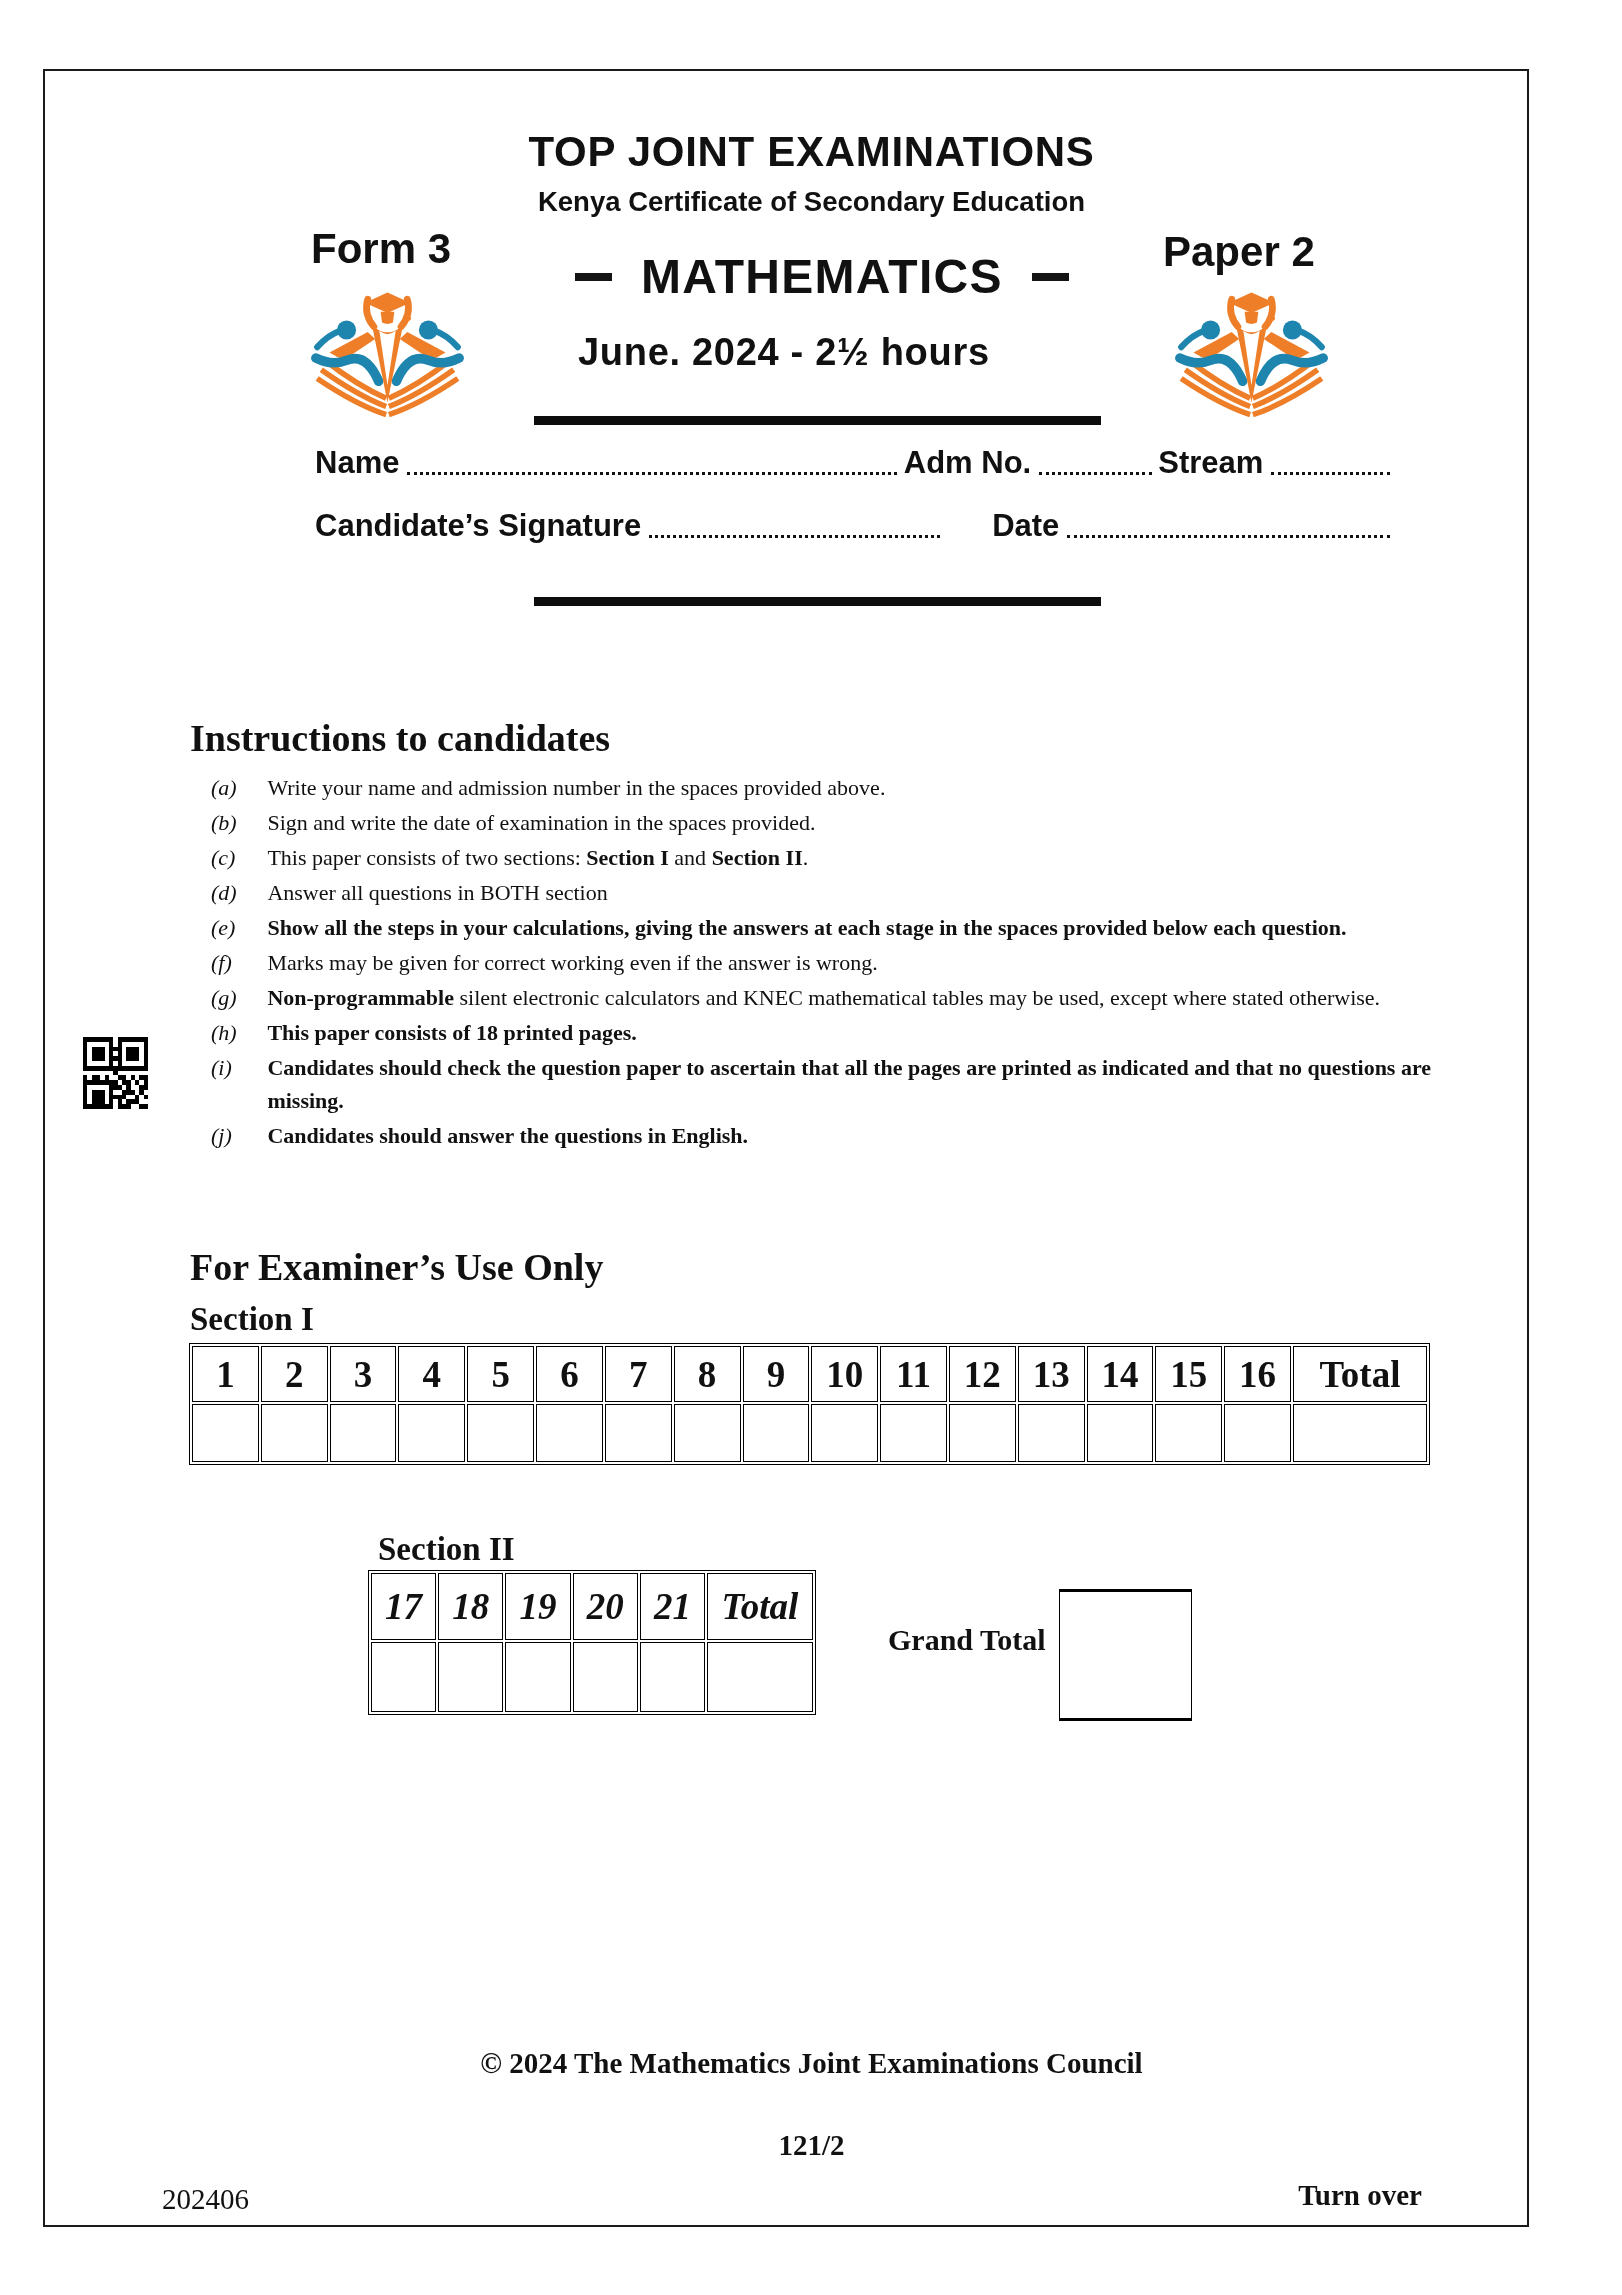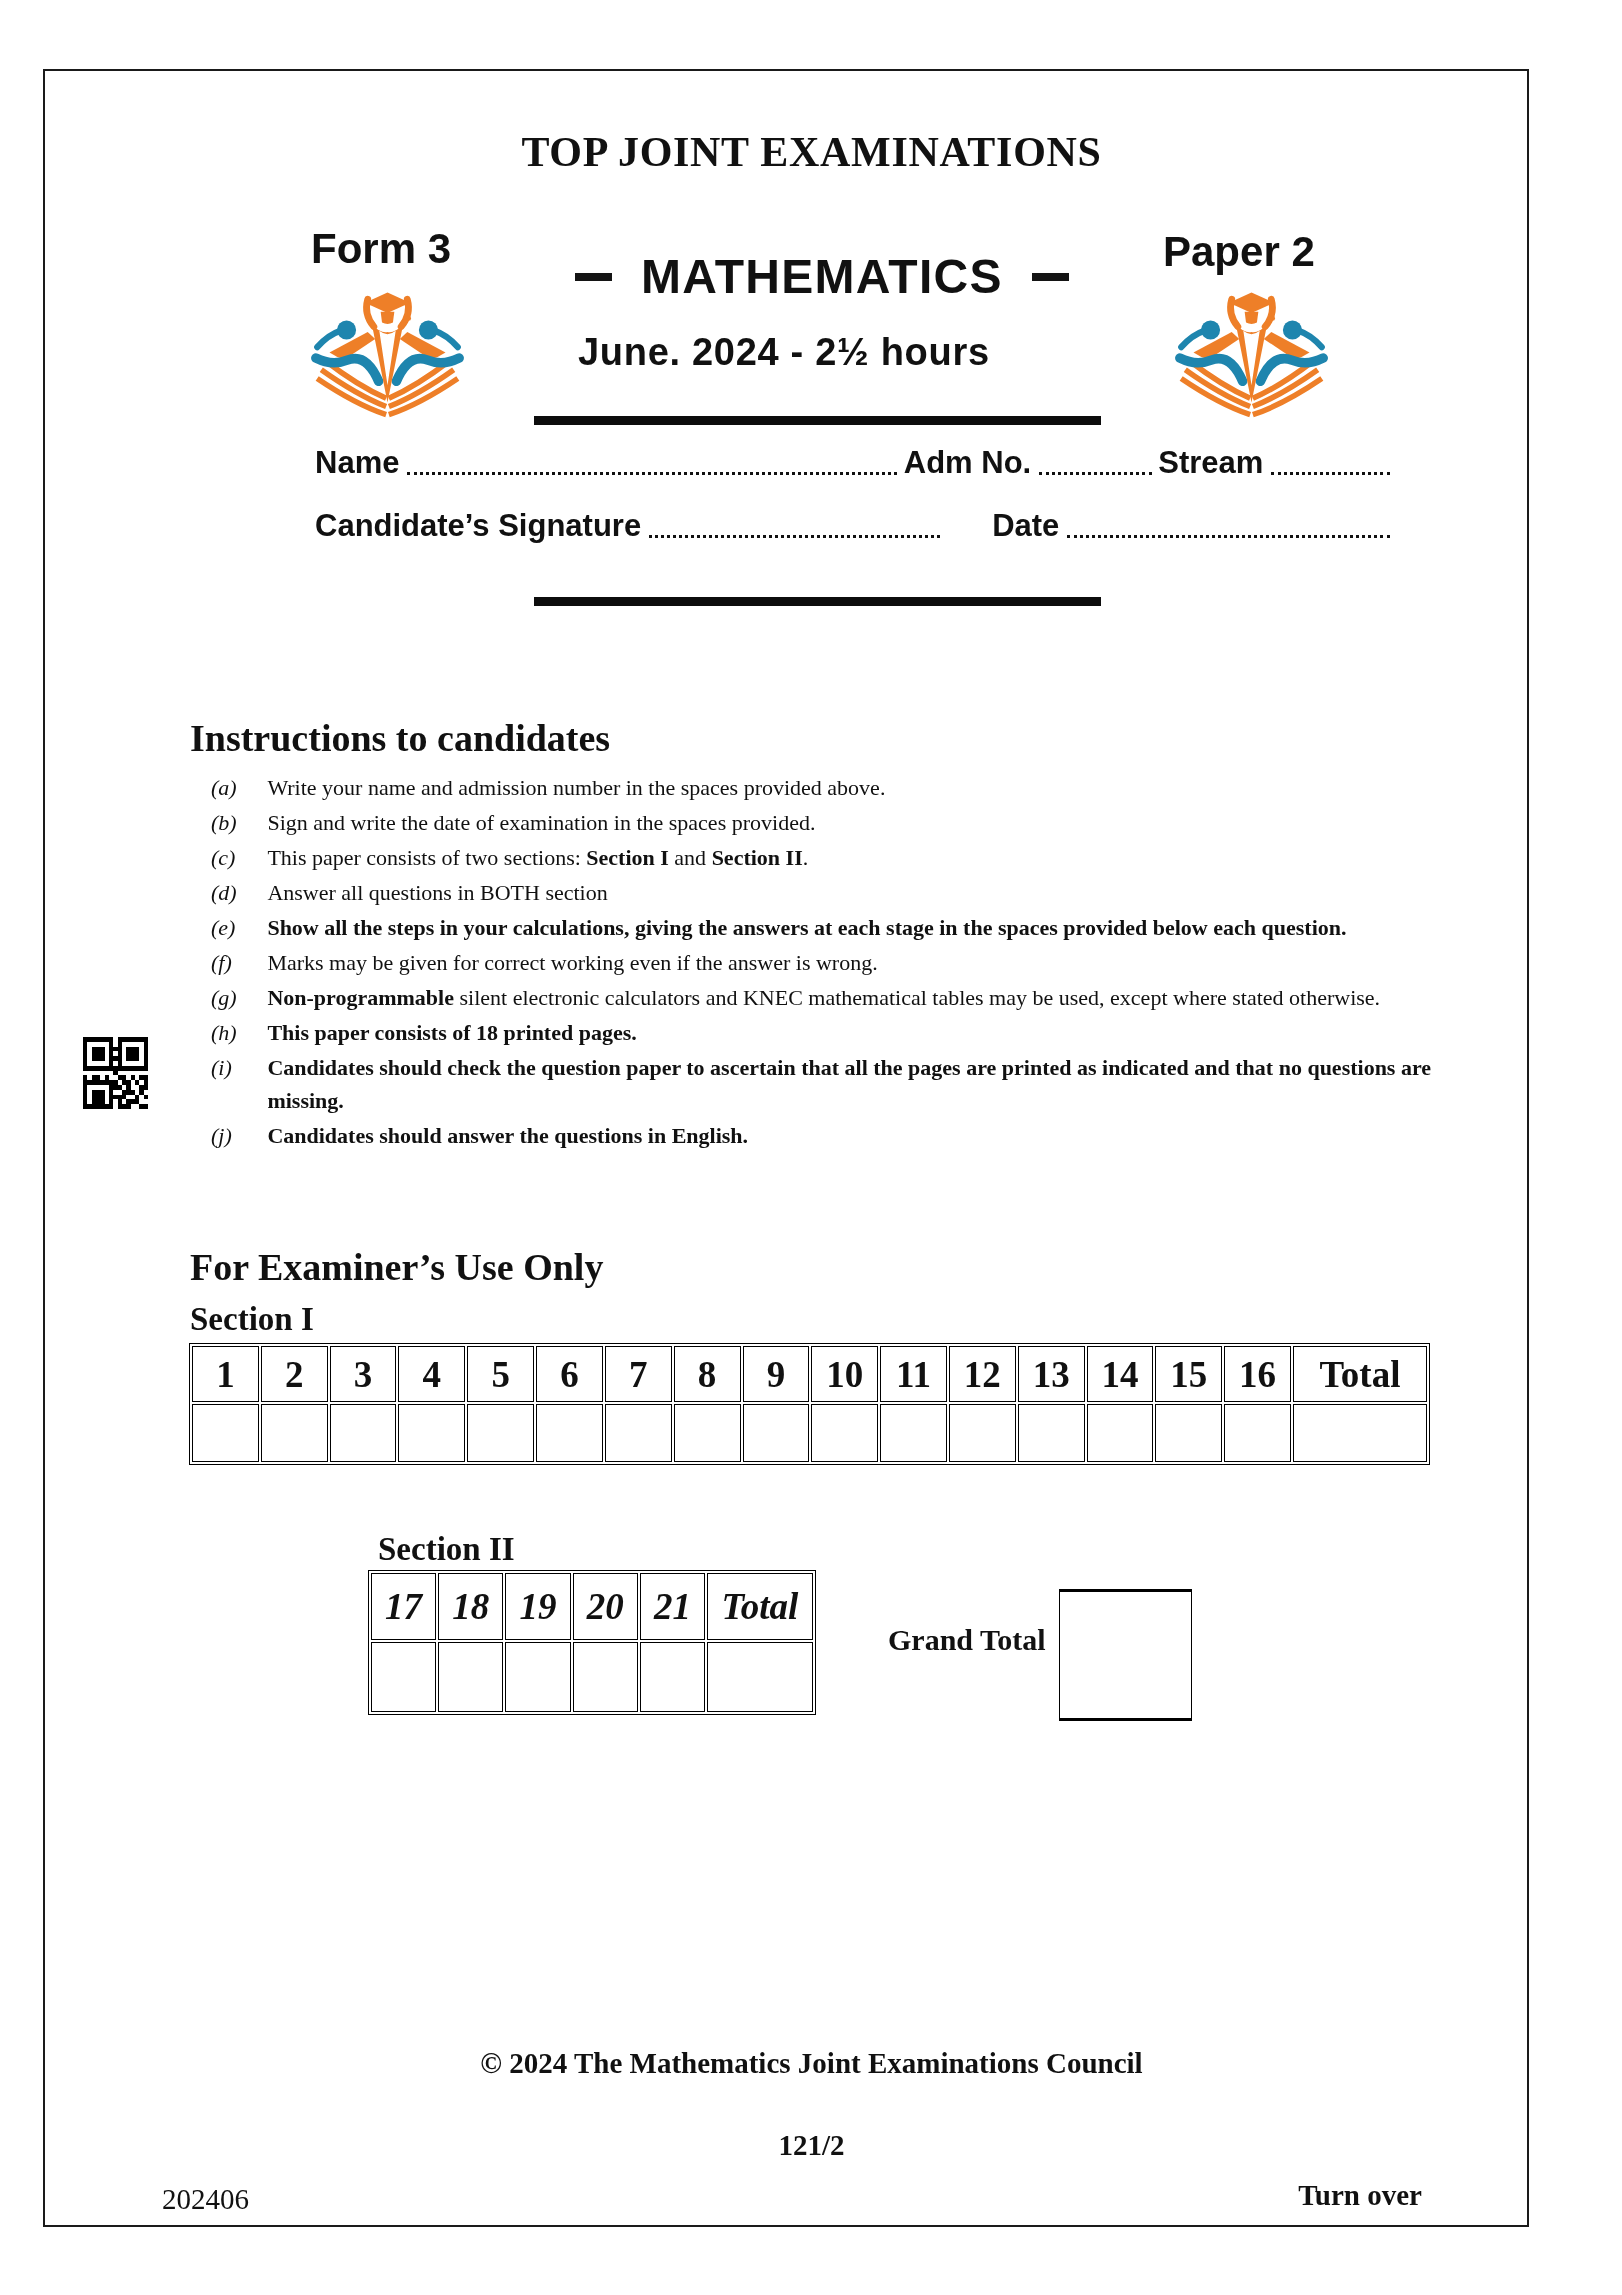--- a/index.html
+++ b/index.html
@@ -3,21 +3,21 @@
 <meta charset="utf-8">
 <style>
   html,body{margin:0;padding:0;background:#fff;}
   .page{position:relative;width:1623px;height:2295px;background:#fff;overflow:hidden;
         font-family:"Liberation Sans",sans-serif;color:#111;}
   .frame{position:absolute;left:43px;top:69px;width:1482px;height:2154px;
          border:2px solid #1a1a1a;}
 
   
   .title{position:absolute;left:0;top:128px;width:1623px;text-align:center;
-         font-weight:700;font-size:42px;letter-spacing:0.7px;font-family:Liberation Serif, serif;}
+         font-weight:700;font-size:42px;letter-spacing:0.7px;}
   .subtitle{position:absolute;left:0;top:186px;width:1623px;text-align:center;
          font-weight:700;font-size:27.5px;}
   .form3{position:absolute;left:311px;top:225px;font-weight:700;font-size:42px;}
   .paper2{position:absolute;left:1163px;top:228px;font-weight:700;font-size:42px;}
   .maths-line{position:absolute;left:575px;top:253px;display:flex;align-items:center;gap:29px;}
   .maths-word{font-weight:700;font-size:48px;letter-spacing:1.3px;line-height:1;}
   .dash{display:inline-block;width:37px;height:7.9px;background:#141414;}
   .logo{position:absolute;width:157px;height:130px;}
   .logo-left{left:309px;top:291px;}
   .logo-right{left:1173px;top:291px;}
@@ -122,20 +122,21 @@
           <path d="M115,2 L148,17 L115,32 L82,17 Z"></path>
           <path d="M105,30 L125,30 L123,46 Q115,50 107,46 Z"></path>
           <rect x="144" y="19" width="4" height="19"></rect>
           <circle cx="146" cy="40" r="3.5"></circle>
         </g>
       </g>
     </symbol>
   </svg>
 
   <div class="title">TOP JOINT EXAMINATIONS</div>
+  <div class="subtitle">Kenya Certificate of Secondary Education</div>
   <div class="form3">Form 3</div>
   <div class="paper2">Paper 2</div>
   <div class="maths-line">
     <span class="dash"></span>
     <span class="maths-word">MATHEMATICS</span>
     <span class="dash"></span>
   </div>
   <svg class="logo logo-left" viewBox="0 0 230 190">
       <use href="#logo-symbol"></use>
     </svg>

